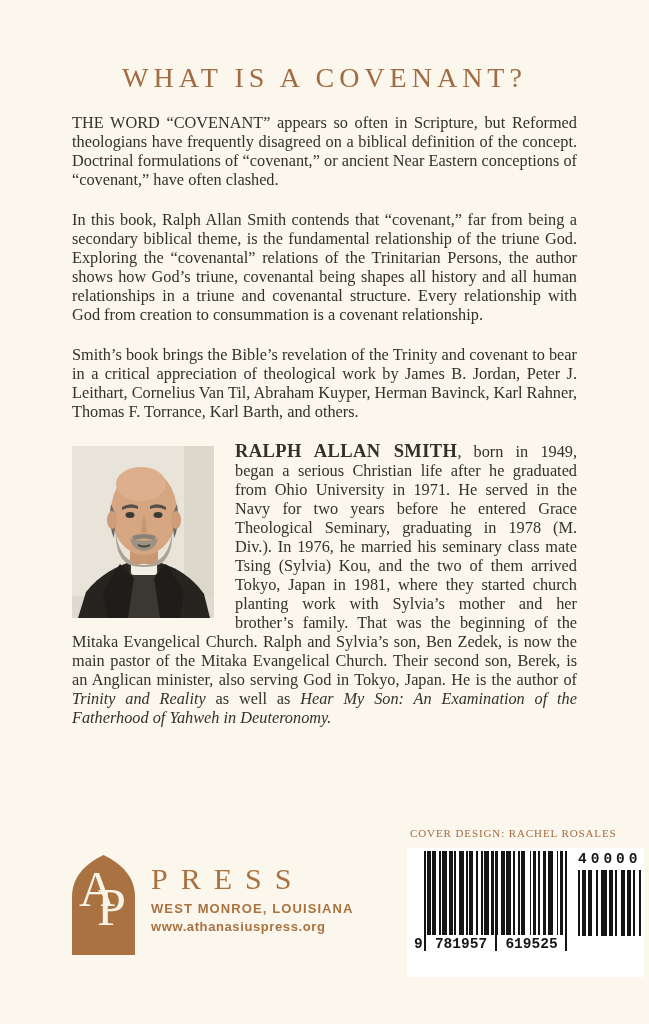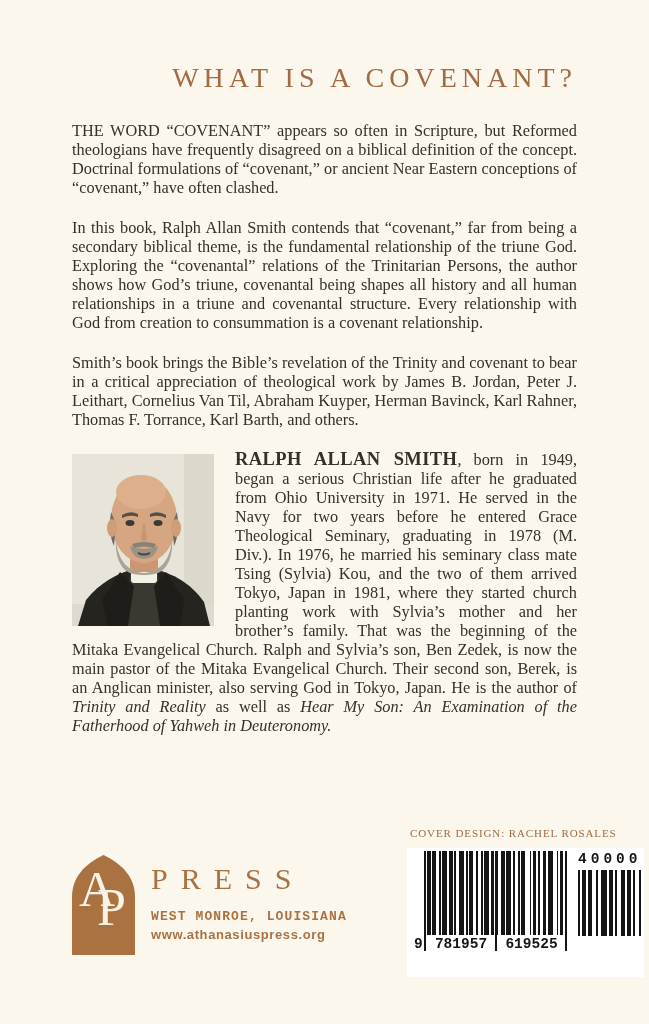--- a/index.html
+++ b/index.html
@@ -8,22 +8,22 @@
     --logo:#aa7240;
     --ink:#32312c;
     --bar:#151515;
   }
   *{box-sizing:border-box;margin:0;padding:0;}
   html,body{width:649px;height:1024px;}
   body{background:var(--bg);font-family:"Liberation Serif",serif;color:var(--ink);overflow:hidden;}
   .cover{position:relative;width:649px;height:1024px;background:var(--bg);}
   .content{position:absolute;left:72px;right:72px;top:62px;}
   .cover-title{
-    font-size:28px;font-weight:400;letter-spacing:5px;text-align:right;
-    color:var(--accent);margin-bottom:27px;white-space:nowrap;
+    font-size:28px;font-weight:400;letter-spacing:5px;text-align:center;
+    color:var(--accent);margin-bottom:19px;white-space:nowrap;
   }
   .content p{
     font-size:16.3px;line-height:19px;text-align:justify;margin-bottom:21px;
   }
   .bio{margin-top:8px;}
   .bio p{margin-bottom:0;}
   .bio-photo{
     float:left;width:142px;height:172px;margin:4px 21px 4px 0;
     background:#e7e3d9;display:block;
   }
@@ -35,21 +35,21 @@
   .arch{position:relative;width:63px;height:100px;flex:none;}
   .arch svg{display:block;}
   .monogram-a,.monogram-p{
     position:absolute;color:#f8f3e6;font-family:"Liberation Serif",serif;line-height:1;
   }
   .monogram-a{font-size:50px;left:7px;top:9px;}
   .monogram-p{font-size:52px;left:25px;top:27px;}
   .pub-text{margin-left:16px;padding-top:6px;color:var(--logo);}
   .pub-name1{font-size:20px;letter-spacing:4px;white-space:nowrap;}
   .pub-name2{font-size:30px;letter-spacing:13px;margin-top:1px;white-space:nowrap;}
-  .pub-loc{font-family:Liberation Mono, monospace;font-weight:bold;font-size:13px;letter-spacing:1.1px;margin-top:13px;white-space:nowrap;}
+  .pub-loc{font-family:Liberation Sans, sans-serif;font-weight:bold;font-size:13px;letter-spacing:1.1px;margin-top:5px;white-space:nowrap;}
   .pub-url{font-family:"Liberation Sans",sans-serif;font-weight:bold;font-size:13px;letter-spacing:0.6px;margin-top:3px;white-space:nowrap;}
 
   .credit{
     position:absolute;left:410px;top:827px;
     font-size:11px;letter-spacing:0.9px;color:var(--accent);white-space:nowrap;
   }
   .barcode-box{
     position:absolute;left:407px;top:848px;width:237px;height:129px;background:#fff;
     font-family:"Liberation Mono",monospace;color:var(--bar);
   }

